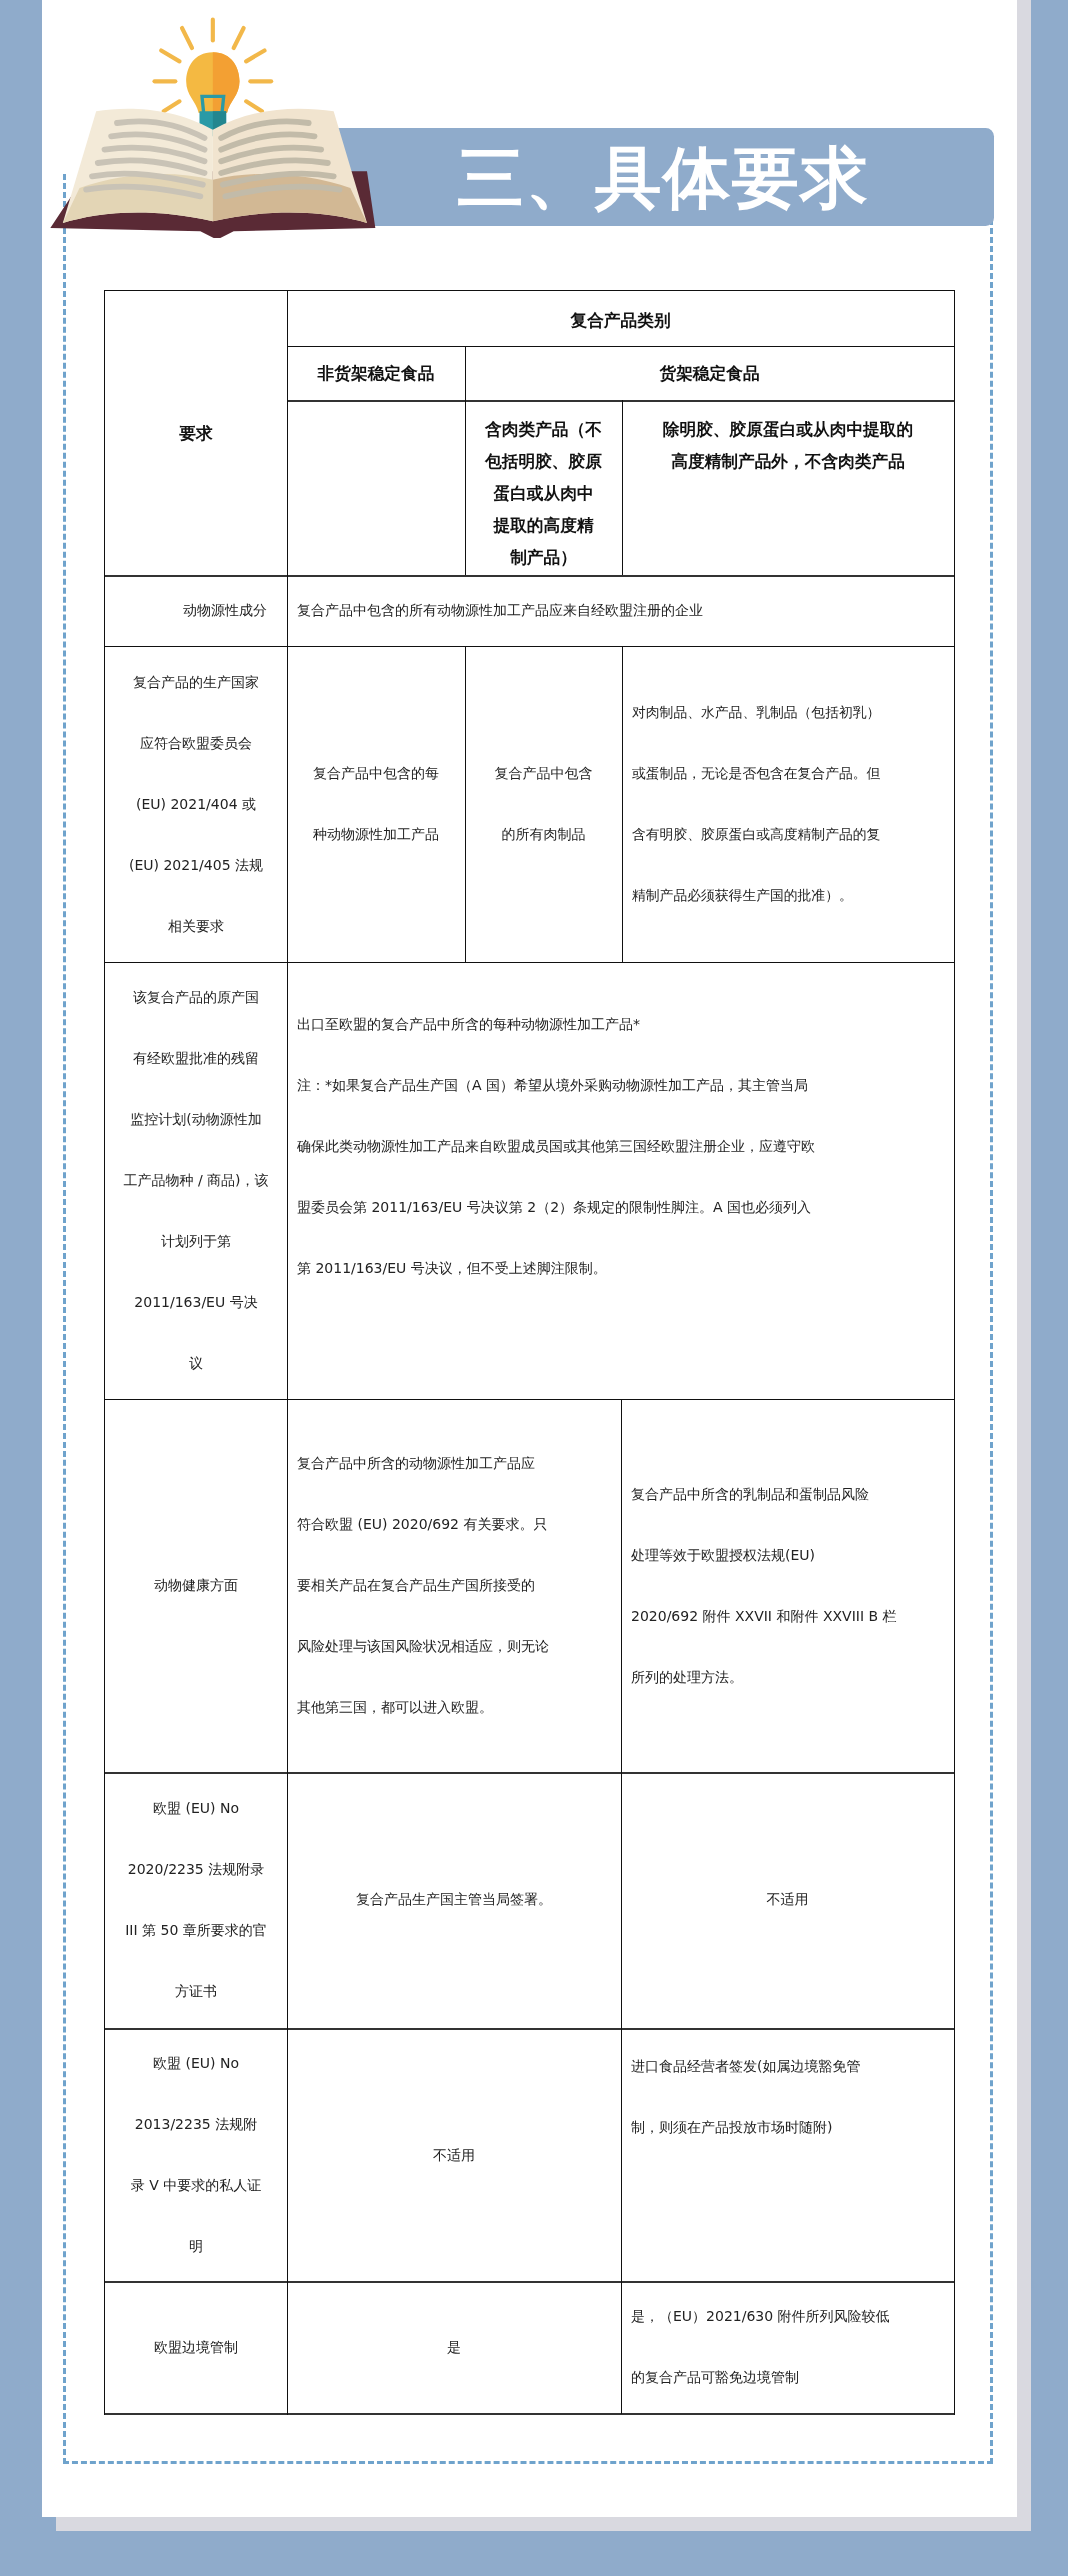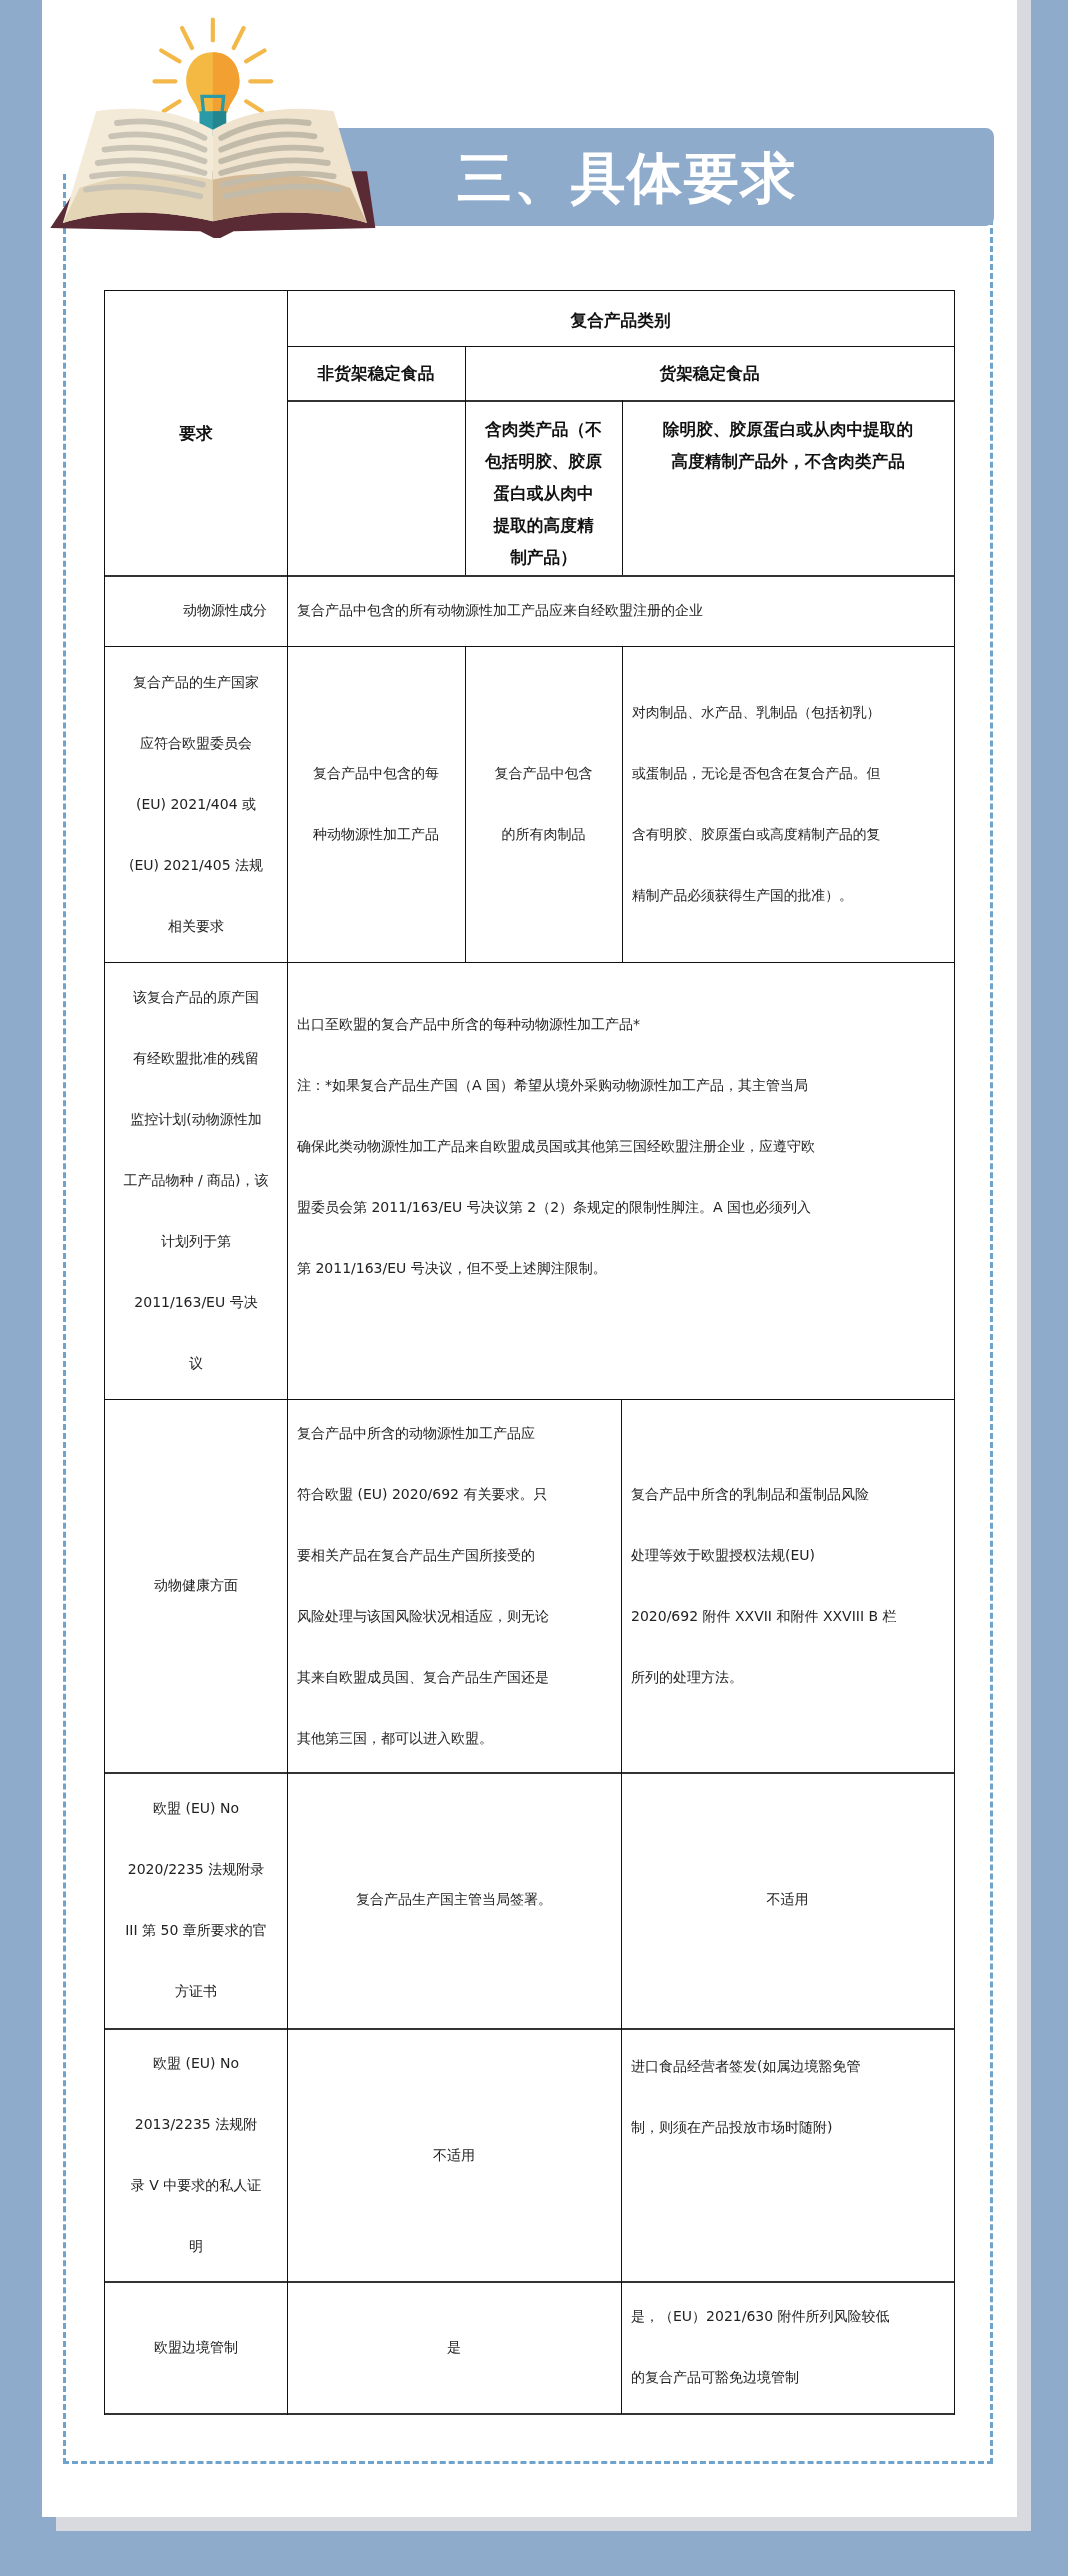--- a/index.html
+++ b/index.html
@@ -16,21 +16,21 @@
     box-sizing:border-box;
     border:3.3px dashed #6fa3cc;
     border-top:none;
   }
   .banner {
     position:absolute; left:334px; top:128px; width:660px; height:98px;
     background:#8fabcb; border-radius:0 8.3px 8.3px 0;
   }
   .banner-title {
     position:absolute; left:457px; top:139px; width:359px; height:79px;
-    font-size:55px; font-weight:bold; color:#ffffff; letter-spacing:1.7px;
+    font-size:67px; font-weight:bold; color:#ffffff; letter-spacing:1.7px;
     line-height:79px; white-space:nowrap;
   }
   .illus { position:absolute; left:46px; top:12.5px; width:342px; height:225px; }
 
   
   .tbl { position:absolute; left:0; top:0; }
   .cell {
     position:absolute; box-sizing:border-box;
     display:flex; align-items:center; justify-content:center;
     text-align:center;
@@ -213,21 +213,20 @@
 
   <div class="cell body-txt" style="left:104px;top:1399px;width:184px;height:373px;">
     <span class="txt">动物健康方面</span>
   </div>
   <div class="cell body-txt left-txt" style="left:287px;top:1399px;width:334px;height:373px;padding-left:10px;">
     <div>
       <span class="txt">复合产品中所含的动物源性加工产品应</span>
       <span class="txt">符合欧盟 (EU) 2020/692 有关要求。只</span>
       <span class="txt">要相关产品在复合产品生产国所接受的</span>
       <span class="txt">风险处理与该国风险状况相适应，则无论</span>
-      <span class="txt">其来自欧盟成员国、复合产品生产国还是</span>
       <span class="txt">其他第三国，都可以进入欧盟。</span>
     </div>
   </div>
   <div class="cell body-txt left-txt" style="left:621px;top:1399px;width:333px;height:373px;padding-left:10px;">
     <div>
       <span class="txt">复合产品中所含的乳制品和蛋制品风险</span>
       <span class="txt">处理等效于欧盟授权法规(EU)</span>
       <span class="txt">2020/692 附件 XXVII 和附件 XXVIII B 栏</span>
       <span class="txt">所列的处理方法。</span>
     </div>

